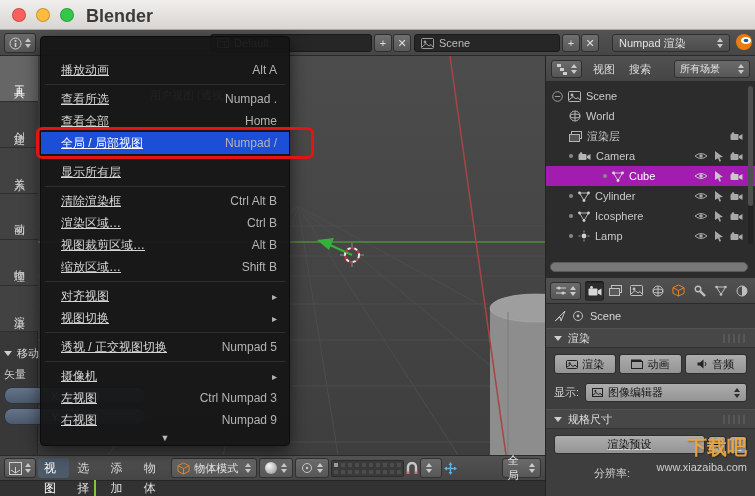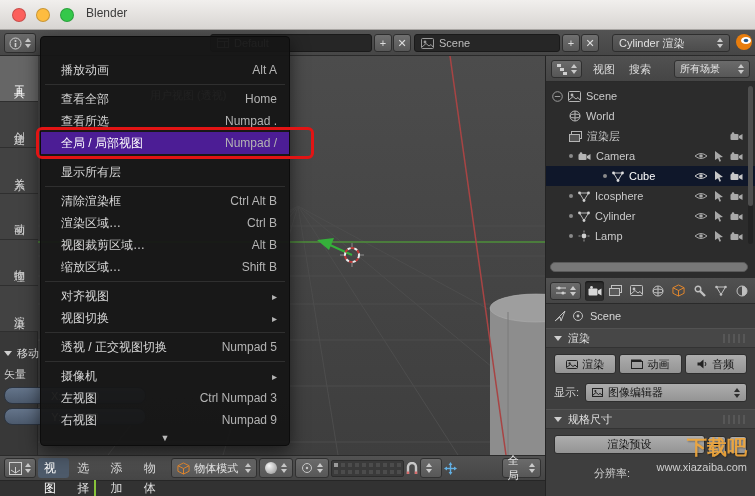--- a/index.html
+++ b/index.html
@@ -4,21 +4,21 @@
 <style>
   * { box-sizing: border-box; margin: 0; padding: 0; }
   html,body { width:755px; height:496px; overflow:hidden; }
   body { position:relative; font-family:"Liberation Sans","DejaVu Sans",sans-serif; font-size:12px; color:#d9d9d9; background:#3c3c3c; }
 
   
   .titlebar { position:absolute; left:0; top:0; width:755px; height:30px;
     background:linear-gradient(#f1efed,#d8d5d2); border-bottom:1px solid #a8a5a2; }
   .tl { position:absolute; top:8px; width:14px; height:14px; border-radius:50%; border:1px solid rgba(0,0,0,.2); }
   .tl.red { left:12px; background:#fc605c; } .tl.yel { left:36px; background:#fdbc40; } .tl.grn { left:60px; background:#34c84a; }
-  .win-title { position:absolute; left:86px; top:6px; font-size:12px; font-weight:normal; color:#3b3b3b; }
+  .win-title { position:absolute; left:86px; top:6px; font-size:18px; font-weight:bold; color:#3b3b3b; }
 
   
   .app { position:absolute; left:0; top:30px; width:755px; height:466px; background:#3c3c3c; overflow:hidden; }
 
   
   .info-header { position:absolute; left:0; top:0; width:755px; height:26px;
     background:linear-gradient(#535353,#464646); border-bottom:1px solid #2a2a2a; }
   .ed-btn { position:absolute; top:3px; height:20px; background:linear-gradient(#6b6b6b,#565656);
     border:1px solid #2e2e2e; border-radius:3px; display:flex; align-items:center; gap:3px; padding:0 4px; }
   .hfield { position:absolute; top:4px; height:18px; background:#262626; border:1px solid #1a1a1a; border-radius:3px;
@@ -53,24 +53,24 @@
   .op-vec { font-size:11px; color:#cfcfcf; margin-bottom:5px; }
   .num-field { width:142px; height:17px; border-radius:8px; border:1px solid #2c3440; margin-bottom:4px;
     background:linear-gradient(#64748a,#4c5a6d); color:#f4f4f4; font-size:11px;
     display:flex; align-items:center; justify-content:center; gap:4px; }
 
   
   .menu { position:absolute; left:40px; top:6px; width:250px; height:410px; z-index:50;
     background:rgba(21,21,21,.94); border:1px solid #0c0c0c; border-radius:4px;
     box-shadow:0 6px 18px rgba(0,0,0,.55); padding-top:22px; }
   .mi { height:22px; display:flex; align-items:center; padding:0 12px 0 20px; color:#d6d6d6; font-size:12px; }
-  .mi .lbl { flex:1; }
+  .mi .lbl { flex:1;text-decoration:underline; }
   .mi .sc { color:#b4b4b4; }
   .mi .sub { color:#b4b4b4; font-size:10px; margin-left:8px; }
-  .mi.hl { background:#4c1d95; color:#fff; }
+  .mi.hl { background:#1d4ed8; color:#fff; }
   .msep { height:7px; display:flex; align-items:center; padding:0 4px; }
   .msep i { display:block; width:100%; height:1px; background:#2f2f2f; }
   .mmore { height:14px; text-align:center; color:#b9b9b9; font-size:9px; line-height:14px; }
   .annotation { position:absolute; left:36px; top:97px; width:278px; height:32px; z-index:55;
     border:3px solid #e21414; border-radius:6px; }
 
   
   .view3d-header { position:absolute; left:0; top:425px; width:545px; height:25px;
     background:linear-gradient(#525252,#454545); border-top:1px solid #2b2b2b;
     display:flex; align-items:center; gap:2px; padding:0 4px; z-index:20; }
@@ -89,21 +89,21 @@
   .timeline { position:absolute; left:0; top:450px; width:545px; height:16px; background:#323232; border-top:1px solid #262626; }
   .playhead { position:absolute; left:94px; top:450px; width:2px; height:16px; background:#87c33a; z-index:21; }
 
   
   .outliner { position:absolute; left:545px; top:26px; width:210px; height:222px; background:#2c2c2c; border-left:1px solid #242424; }
   .ol-header { height:26px; background:linear-gradient(#515151,#454545); border-bottom:1px solid #2a2a2a;
     display:flex; align-items:center; gap:8px; padding:0 5px; }
   .ol-header .hmenu { padding:0 3px; font-size:11px; }
   .ol-body { padding-top:4px; position:relative; }
   .ol-row { height:20px; display:flex; align-items:center; gap:5px; padding:0 6px; position:relative; color:#c9c9c9; font-size:11px; }
-  .ol-row.selected { background:#0f172a; color:#fff;padding-left:40px; }
+  .ol-row.selected { background:#a21caf; color:#fff;padding-left:40px; }
   .ol-row .indent { width:12px; flex:none; }
   .ol-dot { width:4px; height:4px; border-radius:50%; background:#8a8a8a; flex:none; }
   .ol-restrict { position:absolute; right:12px; top:0; height:20px; display:flex; align-items:center; gap:6px; }
   .ol-vscroll { position:absolute; right:2px; top:30px; width:5px; height:158px; background:#232323; border-radius:3px; }
   .ol-vscroll i { display:block; width:5px; height:120px; background:#4f4f4f; border-radius:3px; }
   .ol-hscroll { position:absolute; left:4px; top:206px; width:198px; height:10px; background:#787878; border-radius:5px;
     border:1px solid #5a5a5a; }
 
   
   .props { position:absolute; left:545px; top:248px; width:210px; height:218px; background:#3e3e3e; border-left:1px solid #242424; }
@@ -115,21 +115,21 @@
   .panel-h { height:20px; background:#474747; border-top:1px solid #525252; border-bottom:1px solid #333;
     display:flex; align-items:center; gap:6px; padding:0 8px; color:#e0e0e0; font-size:11px; }
   .grip { width:24px; height:9px; margin-left:auto; opacity:.7;
     background:repeating-linear-gradient(90deg,#5e5e5e 0 2px,transparent 2px 5px); }
   .btnrow { display:flex; gap:3px; padding:6px 8px 4px 8px; }
   .pbtn { flex:1; height:20px; background:linear-gradient(#adadad,#949494); border:1px solid #2e2e2e; border-radius:3px;
     color:#141414; font-size:11px; display:flex; align-items:center; justify-content:center; gap:4px; }
   .displayrow { display:flex; align-items:center; gap:6px; padding:5px 8px 7px 8px; color:#cfcfcf; font-size:11px; }
   .pdd { flex:1; height:19px; background:linear-gradient(#adadad,#949494); border:1px solid #2e2e2e; border-radius:3px;
     color:#141414; font-size:11px; display:flex; align-items:center; gap:5px; padding:0 6px; }
-  .presetrow { display:flex; align-items:center; gap:3px; padding:6px 8px 4px 8px; }
+  .presetrow { display:flex; align-items:center; gap:3px; padding:6px 8px 4px 8px;text-decoration:underline; }
   .sqbtn { width:18px; height:18px; flex:none; background:linear-gradient(#adadad,#949494); border:1px solid #2e2e2e;
     border-radius:3px; color:#141414; font-size:12px; display:flex; align-items:center; justify-content:center; }
   .res-label { padding:8px 8px 0 8px; color:#cfcfcf; font-size:11px;margin-left:40px; }
 
   
   .wm { position:absolute; right:8px; top:434px; z-index:70; text-align:right; opacity:.92; pointer-events:none; }
   .wm .l1 { font-size:20px; font-weight:bold; color:#f0a63a; text-shadow:1px 1px 2px rgba(0,0,0,.4); }
   .wm .l2 { font-size:11px; color:#dcdcdc; }
 
   svg { display:block; }
@@ -181,21 +181,21 @@
             <circle cx="4" cy="4" r="1.4" fill="#9a9a9a"></circle>
             <path d="M1 9 L5 5.5 L8 8 L10 6.5 L12 9" fill="none" stroke="#9a9a9a"></path>
           </svg>
       </span>
       <span>Scene</span>
     </div>
     <div class="hbtn" style="left:562px;">+</div>
     <div class="hbtn" style="left:581px;">✕</div>
 
     <div class="dd-dark" style="position:absolute; left:612px; top:4px; width:118px; height:18px;">
-      <span>Cylinder 渲染</span>
+      <span>Numpad 渲染</span>
       <span class="arr">
           <b class="up"></b>
           <b class="dn"></b>
         </span>
     </div>
 
     <span style="position:absolute; left:735px; top:3px;">
       <svg width="18" height="19">
           <circle cx="9" cy="9" r="8" fill="#e87d0d"></circle>
           <ellipse cx="11" cy="7.5" rx="5" ry="3.6" fill="#fff"></ellipse>
@@ -291,26 +291,26 @@
 
   <div class="menu">
     <div class="mi">
       <span class="lbl">播放动画</span>
         <span class="sc">Alt A</span>
       </div>
     <div class="msep">
         <i></i>
       </div>
     <div class="mi">
+      <span class="lbl">查看所选</span>
+        <span class="sc">Numpad .</span>
+      </div>
+    <div class="mi">
       <span class="lbl">查看全部</span>
         <span class="sc">Home</span>
-      </div>
-    <div class="mi">
-      <span class="lbl">查看所选</span>
-        <span class="sc">Numpad .</span>
       </div>
     <div class="mi hl">
       <span class="lbl">全局 / 局部视图</span>
         <span class="sc">Numpad /</span>
       </div>
     <div class="msep">
         <i></i>
       </div>
     <div class="mi">
       <span class="lbl">显示所有层</span>
@@ -638,21 +638,21 @@
         <span class="indent"></span>
           <span class="ol-dot"></span>
         <span>
           <svg width="12" height="11">
               <polygon points="6,9.5 1.5,2 10.5,2" fill="none" stroke="#b5b5b5"></polygon>
               <circle cx="1.5" cy="2" r="1.4" fill="#d0d0d0"></circle>
               <circle cx="10.5" cy="2" r="1.4" fill="#d0d0d0"></circle>
               <circle cx="6" cy="9.5" r="1.4" fill="#d0d0d0"></circle>
             </svg>
         </span>
-        <span>Icosphere</span>
+        <span>Cylinder</span>
         <span class="ol-restrict">
           <span>
               <svg width="14" height="10">
                 <path d="M1 5 Q7 0 13 5 Q7 10 1 5 Z" fill="none" stroke="#a8a8a8"></path>
                 <circle cx="7" cy="5" r="1.8" fill="#a8a8a8"></circle>
               </svg>
             </span>
           <span>
               <svg width="10" height="12">
                 <path d="M1 1 L9 7 L5.5 7.5 L7 11 L5.5 11.7 L4 8.2 L1 10 Z" fill="#a8a8a8"></path>
@@ -672,21 +672,21 @@
         <span class="indent"></span>
           <span class="ol-dot"></span>
         <span>
           <svg width="12" height="11">
               <polygon points="6,9.5 1.5,2 10.5,2" fill="none" stroke="#b5b5b5"></polygon>
               <circle cx="1.5" cy="2" r="1.4" fill="#d0d0d0"></circle>
               <circle cx="10.5" cy="2" r="1.4" fill="#d0d0d0"></circle>
               <circle cx="6" cy="9.5" r="1.4" fill="#d0d0d0"></circle>
             </svg>
         </span>
-        <span>Cylinder</span>
+        <span>Icosphere</span>
         <span class="ol-restrict">
           <span>
               <svg width="14" height="10">
                 <path d="M1 5 Q7 0 13 5 Q7 10 1 5 Z" fill="none" stroke="#a8a8a8"></path>
                 <circle cx="7" cy="5" r="1.8" fill="#a8a8a8"></circle>
               </svg>
             </span>
           <span>
               <svg width="10" height="12">
                 <path d="M1 1 L9 7 L5.5 7.5 L7 11 L5.5 11.7 L4 8.2 L1 10 Z" fill="#a8a8a8"></path>

